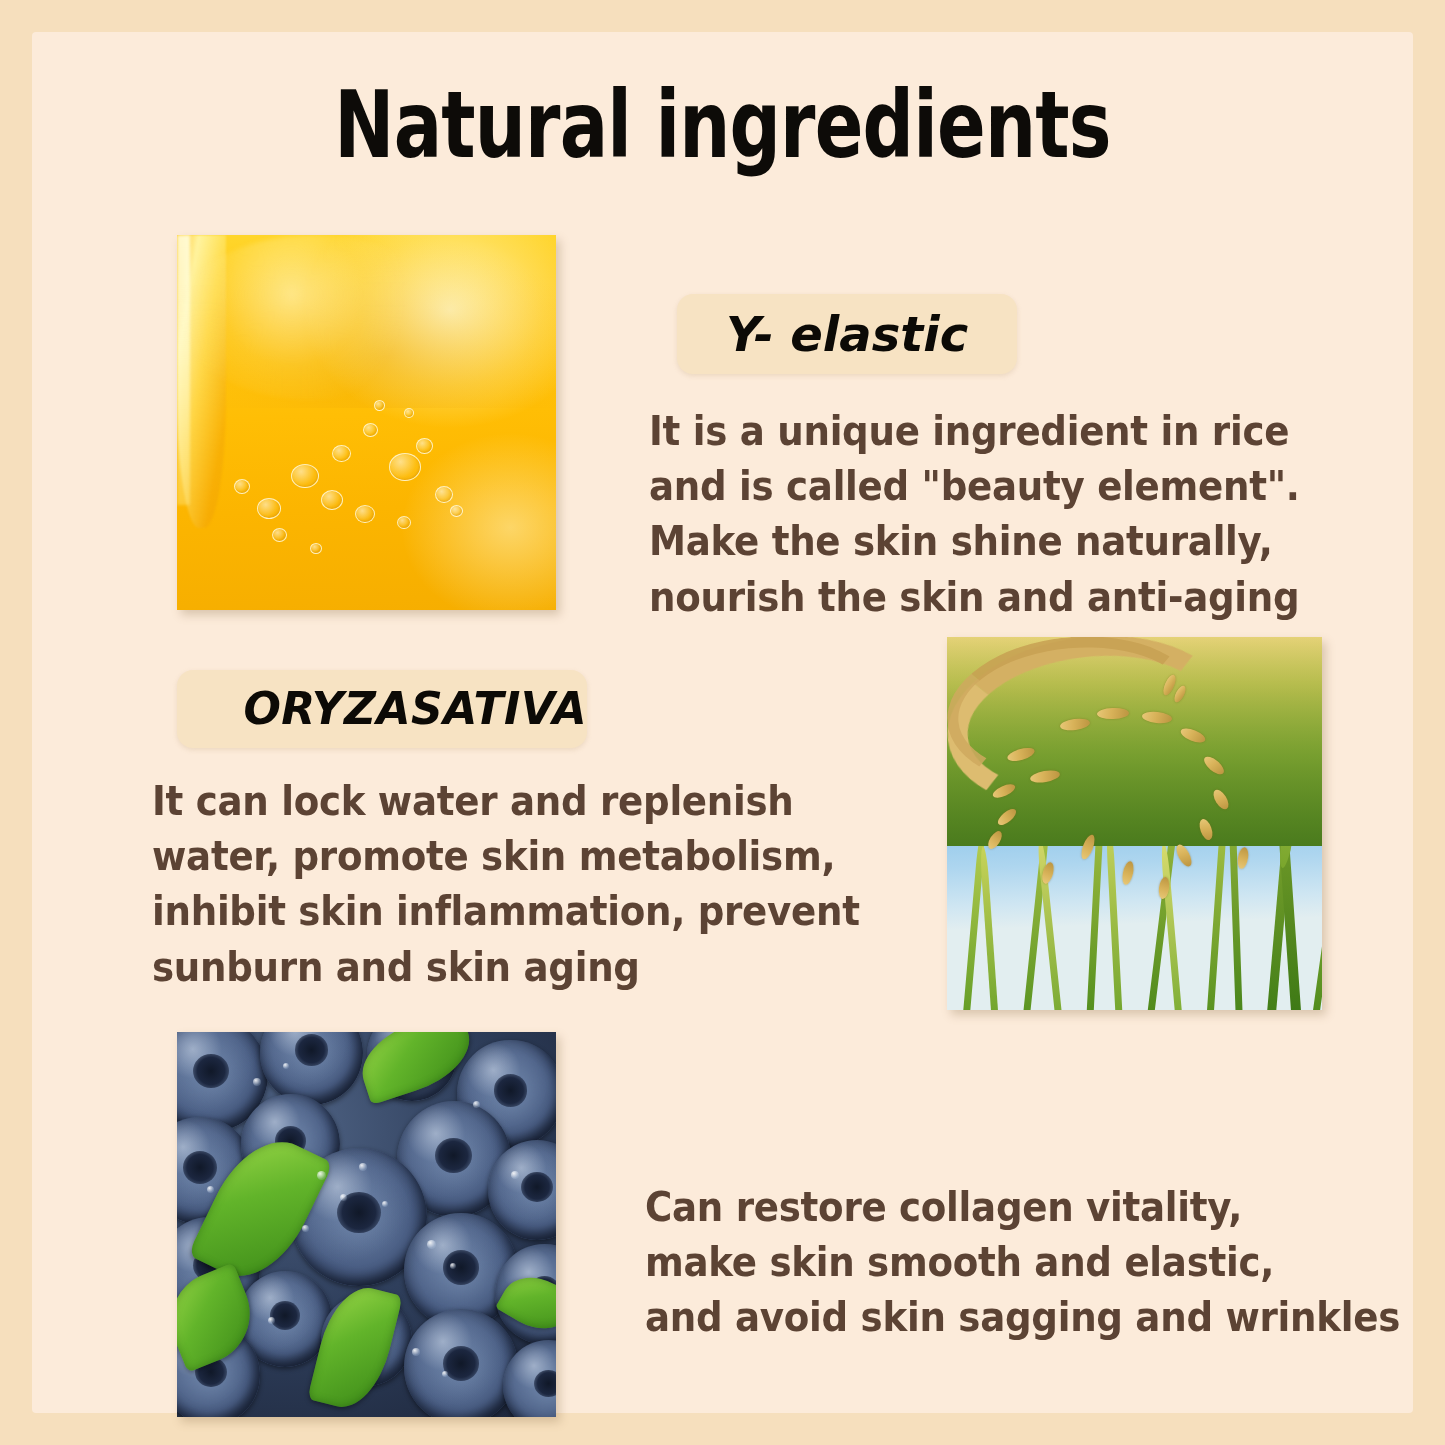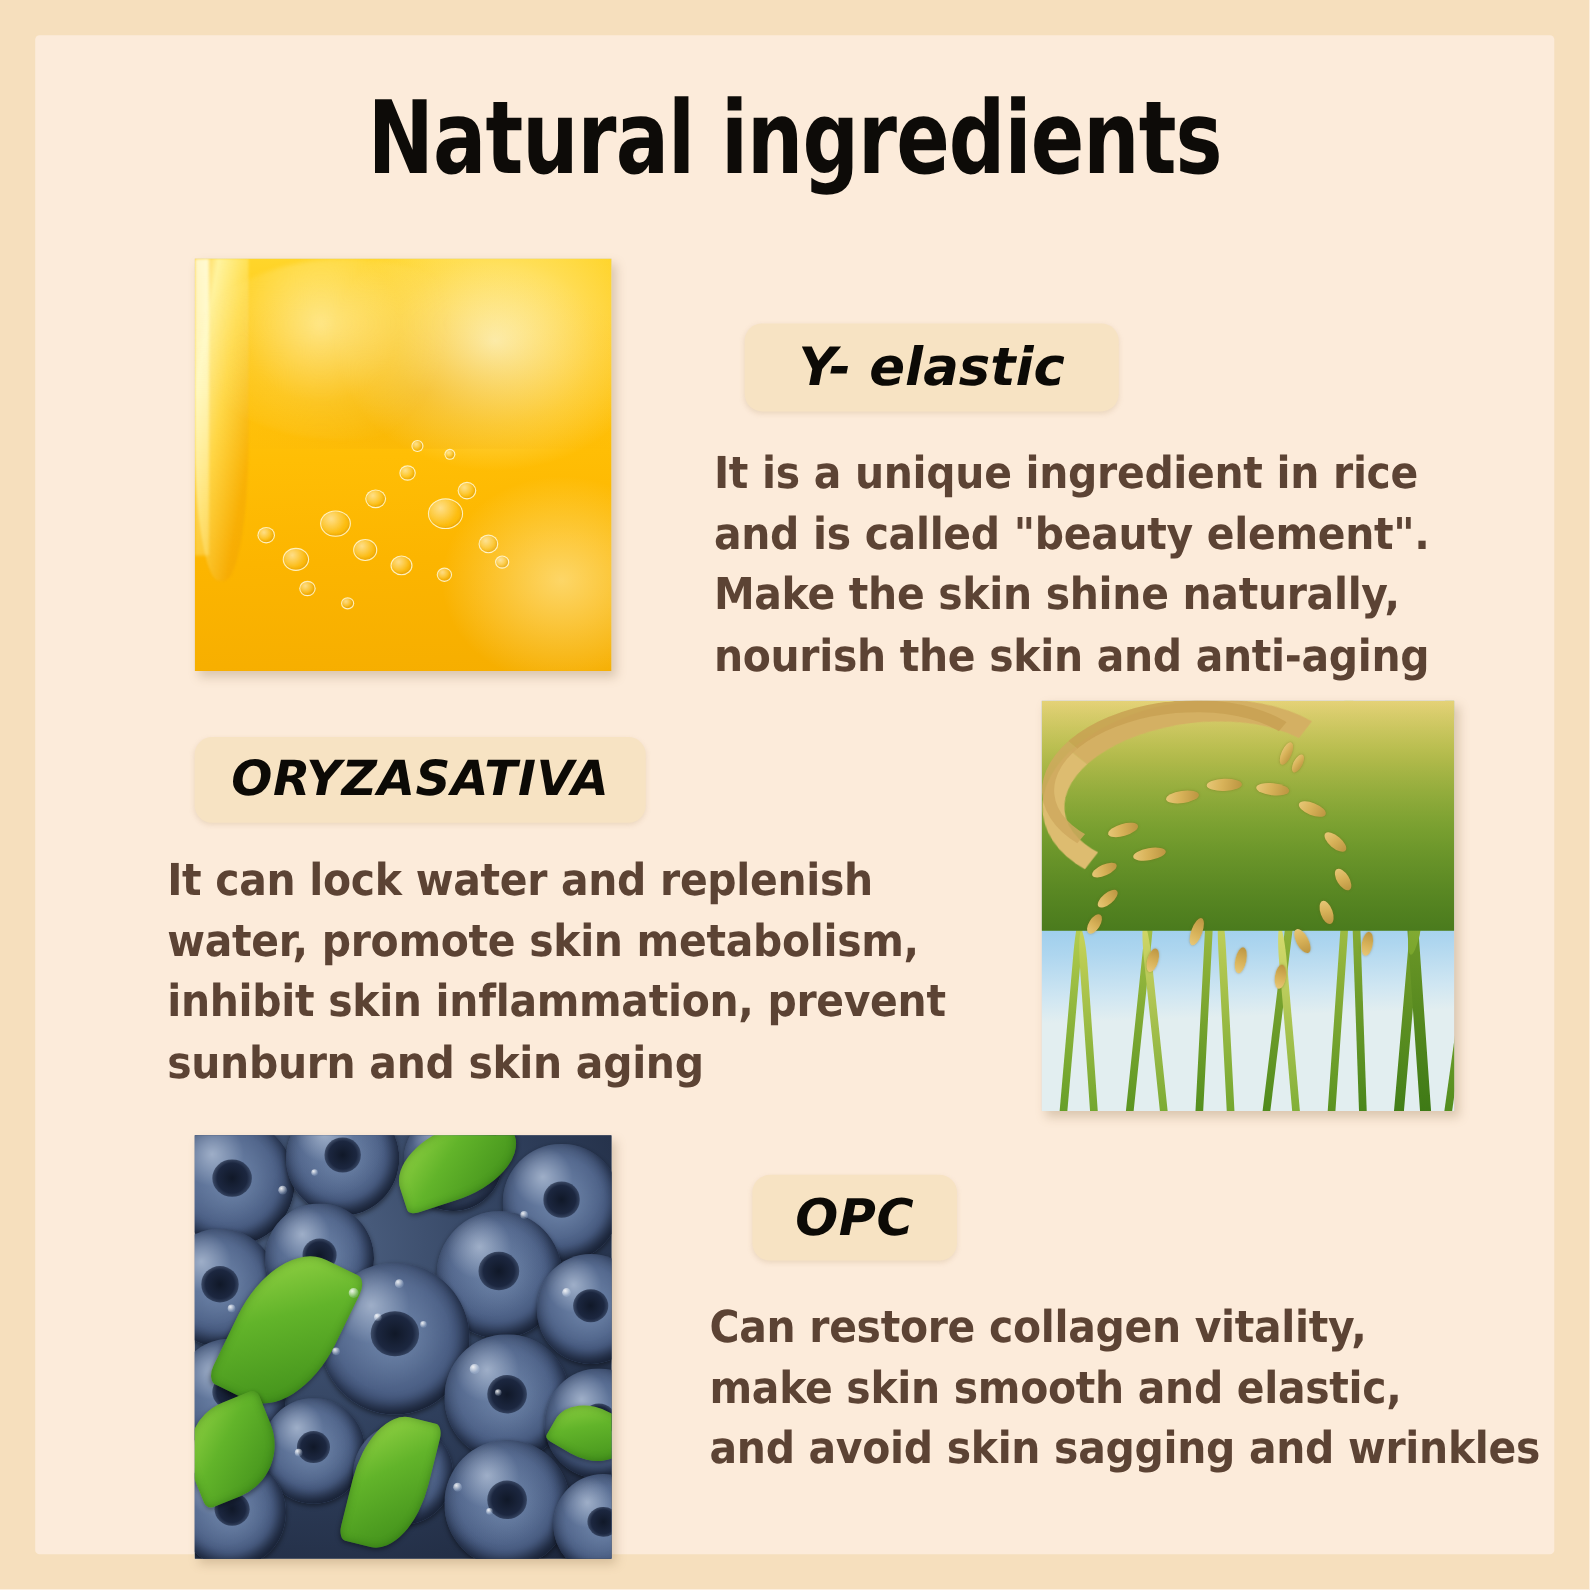--- a/index.html
+++ b/index.html
@@ -230,21 +230,21 @@
     font-family: "DejaVu Sans", "Liberation Sans", sans-serif;
     font-weight: 700;
     font-style: italic;
     color: #0c0a06;
     white-space: nowrap;
     line-height: 1;
   }
   #pill-oryzanol { left: 645px; top: 262px; width: 340px; height: 80px; justify-content: center; }
   #pill-oryzanol .pill-text { font-size: 48px; letter-spacing: 0px; }
 
-  #pill-oryzasativa { left: 145px; top: 638px; width: 410px; height: 78px; justify-content: center; }
+  #pill-oryzasativa { left: 145px; top: 638px; width: 410px; height: 78px; justify-content: flex-end; }
   #pill-oryzasativa .pill-text { font-size: 44px; letter-spacing: 0.5px; }
 
   #pill-opc { left: 652px; top: 1036px; width: 186px; height: 78px; justify-content: center; }
   #pill-opc .pill-text { font-size: 46px; letter-spacing: 0.5px; }
 
   
   .body-text {
     position: absolute;
     font-family: "DejaVu Sans", "Liberation Sans", sans-serif;
     font-weight: 700;
@@ -396,23 +396,20 @@
     <div class="pill" id="pill-oryzasativa">
       <span class="pill-text">ORYZASATIVA</span>
     </div>
     <div class="body-text" id="text-oryzasativa">
       <span class="ln">It can lock water and replenish</span>
       <span class="ln">water, promote skin metabolism,</span>
       <span class="ln">inhibit skin inflammation, prevent</span>
       <span class="ln">sunburn and skin aging</span>
     </div>
 
-    <div class="pill" id="pill-opc">
-      <span class="pill-text">OPC</span>
-    </div>
     <div class="body-text" id="text-opc">
       <span class="ln">Can restore collagen vitality,</span>
       <span class="ln">make skin smooth and elastic,</span>
       <span class="ln">and avoid skin sagging and wrinkles</span>
     </div>
 
   </div>
 </div>
 
 </body></html>

